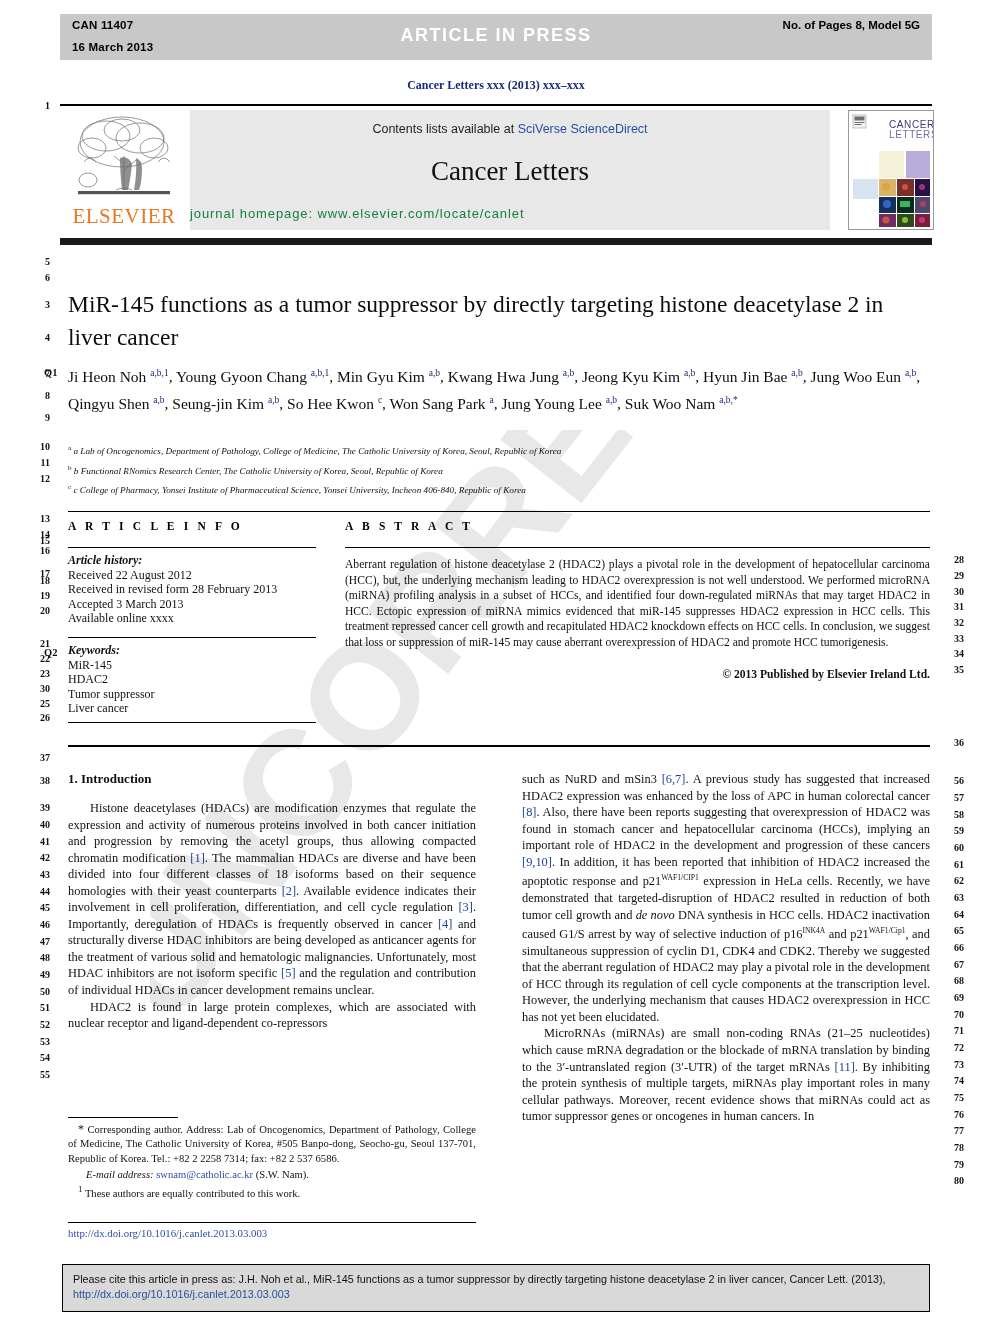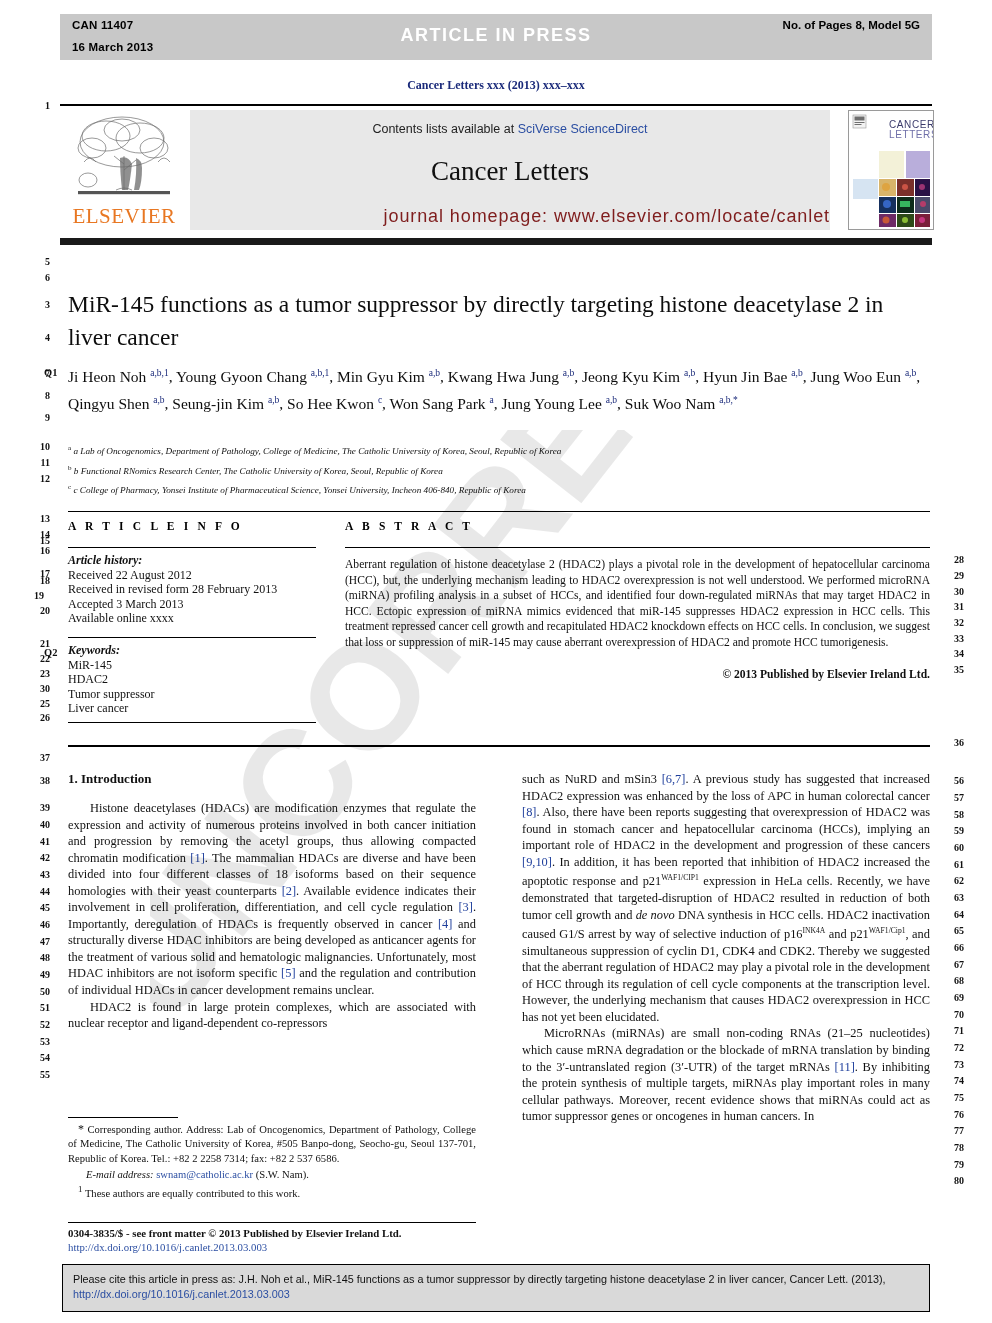--- a/index.html
+++ b/index.html
@@ -133,25 +133,25 @@
     width: 640px;
     text-align: center;
     font-family: "Liberation Serif", serif;
     font-size: 27px;
     color: #111;
   }
   .sd-home {
     position: absolute;
     left: 0; top: 96px;
     width: 640px;
-    text-align: right;
-    font-family: "Liberation Sans", sans-serif;
-    font-size: 18px;
+    text-align: left;
+    font-family: "Liberation Sans", sans-serif;
+    font-size: 13px;
     letter-spacing: .9px;
-    color: #7f1d1d;
+    color: #15803d;
   }
   .cover {
     position: absolute;
     left: 848px; top: 110px;
     width: 84px; height: 118px;
     background: #ffffff;
     border: 1px solid #9a9a9a;
     overflow: hidden;
   }
 
@@ -444,21 +444,21 @@
   <div class="lineno" style="left:28px; top:412px;">9</div>
   <div class="lineno" style="left:28px; top:441px;">10</div>
   <div class="lineno" style="left:28px; top:457px;">11</div>
   <div class="lineno" style="left:28px; top:473px;">12</div>
   <div class="lineno" style="left:28px; top:513px;">13</div>
   <div class="lineno" style="left:28px; top:529px;">14</div>
   <div class="lineno" style="left:28px; top:535px;">15</div>
   <div class="lineno" style="left:28px; top:545px;">16</div>
   <div class="lineno" style="left:28px; top:560px;margin-top:8px;">17</div>
   <div class="lineno" style="left:28px; top:575px;">18</div>
-  <div class="lineno" style="left:28px; top:590px;text-align:center;">19</div>
+  <div class="lineno" style="left:28px; top:590px;">19</div>
   <div class="lineno" style="left:28px; top:605px;">20</div>
   <div class="lineno" style="left:28px; top:638px;">21</div>
   <div class="qtag" style="left:44px; top:647px;">Q2</div>
   <div class="lineno" style="left:28px; top:653px;">22</div>
   <div class="lineno" style="left:28px; top:668px;">23</div>
   <div class="lineno" style="left:28px; top:683px;">30</div>
   <div class="lineno" style="left:28px; top:698px;">25</div>
   <div class="lineno" style="left:28px; top:712px;">26</div>
   <div class="lineno" style="left:28px; top:752px;">37</div>
   <div class="lineno" style="left:28px; top:775px;">38</div>
@@ -571,21 +571,20 @@
 
   <div class="fn-rule"></div>
   <div class="footnote">
     <div style="text-indent:10px"><span style="font-size:12px">*</span> Corresponding author. Address: Lab of Oncogenomics, Department of Pathology, College of Medicine, The Catholic University of Korea, #505 Banpo-dong, Seocho-gu, Seoul 137-701, Republic of Korea. Tel.: +82 2 2258 7314; fax: +82 2 537 6586.</div>
     <div style="text-indent:18px; margin-top:2px"><span class="ital">E-mail address:</span> <span class="mail">swnam@catholic.ac.kr</span> <span>(S.W. Nam).</span></div>
     <div style="text-indent:10px"><sup>1</sup> These authors are equally contributed to this work.</div>
   </div>
 
   <div class="issn-rule"></div>
   <div class="issn">
-    <div>0304-3835/$ - see front matter © 2013 Published by Elsevier Ireland Ltd.</div>
     <div class="doi">http://dx.doi.org/10.1016/j.canlet.2013.03.003</div>
   </div>
 
   <div class="citebox">
     <div class="citetext"><span>Please cite this article in press as: J.H. Noh et al., MiR-145 functions as a tumor suppressor by directly targeting histone deacetylase 2 in liver cancer, Cancer Lett. (2013), </span><span class="doi">http://dx.doi.org/10.1016/j.canlet.2013.03.003</span></div>
   </div>
 
   <div class="watermark">
     <svg viewBox="0 0 760 700" width="760" height="700" aria-hidden="true">
       <text class="wm-text" x="20" y="600" transform="rotate(-52 20 600)">UNCORRECTED PROOF</text>

